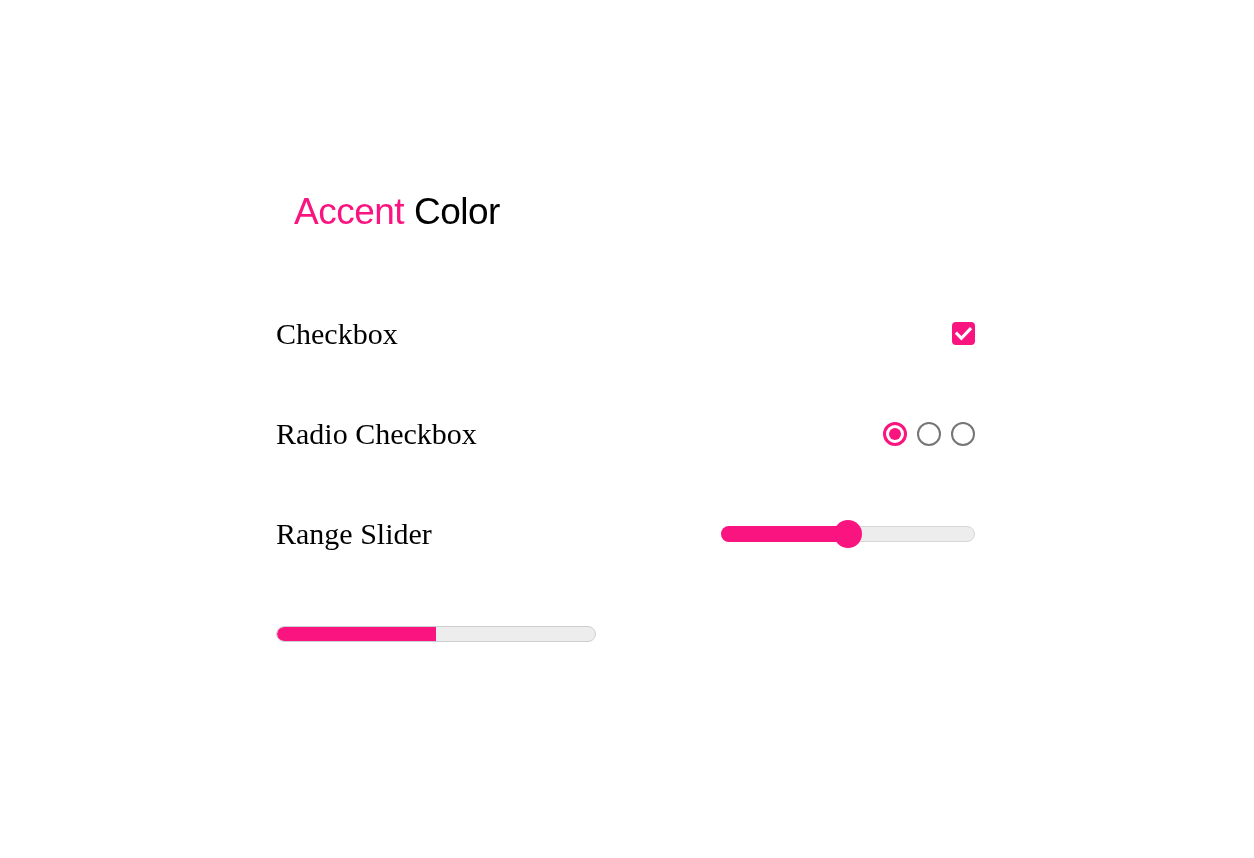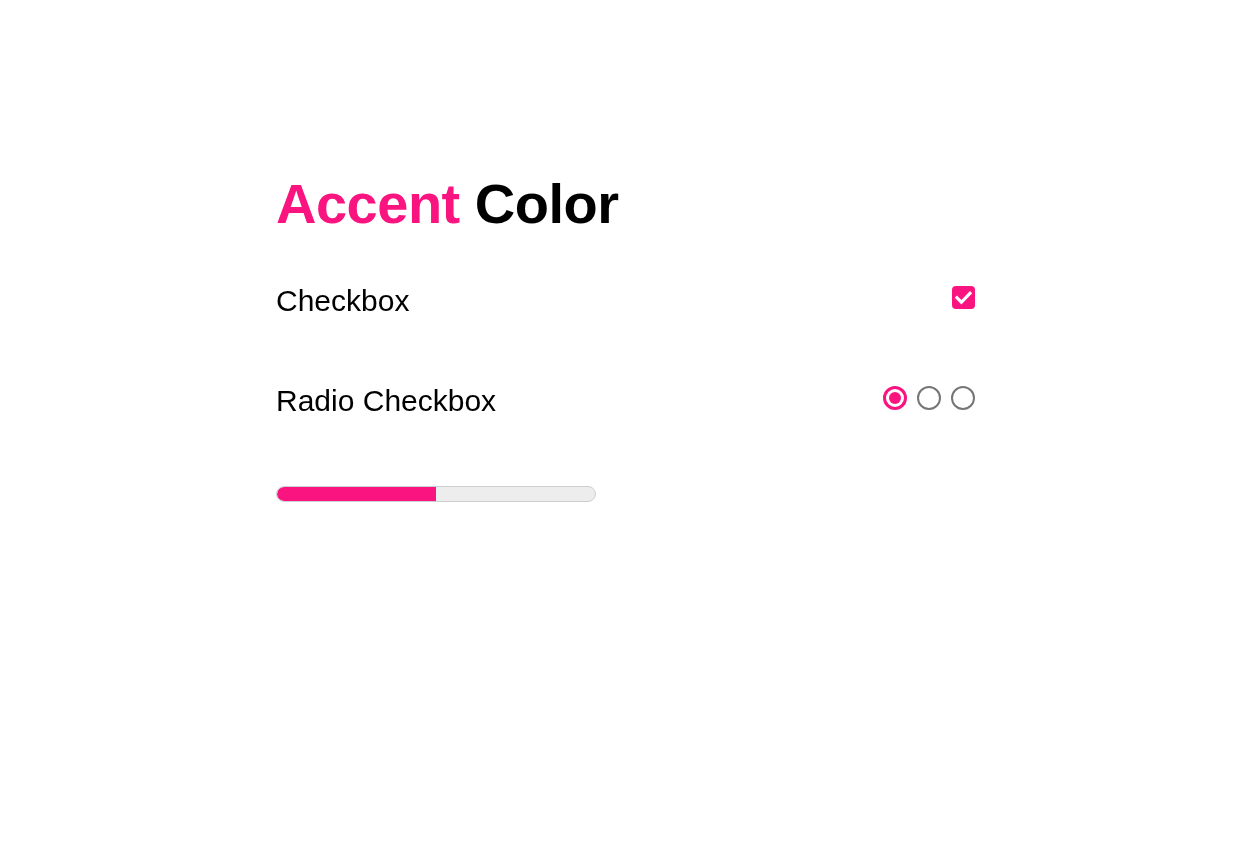--- a/index.html
+++ b/index.html
@@ -23,26 +23,26 @@
 
   .content {
     position: absolute;
     left: 276px;
     top: 175px;
     width: 700px;
   }
 
   
   .title {
-    font-size: 56px;
-    font-weight: bold;
+    font-size: 37px;
+    font-weight: normal;
     line-height: 1.05;
     letter-spacing: -0.5px;
     color: #000000;
-    margin: 0;
+    margin: 18px;
     white-space: nowrap;
   }
   .title .accent-word {
     color: #fa1480;
   }
   .title .plain-word {
     color: #000000;
   }
 
   .subtitle {
@@ -53,23 +53,24 @@
     letter-spacing: 0.1px;
     white-space: nowrap;
   }
 
   
   .rows {
     margin-top: 52px;
   }
   .row {
     display: flex;
-    align-items: flex-start;
+    align-items: center;
     justify-content: space-between;
     height: 100px;
+    font-family: Liberation Serif, serif;
   }
   .row-label {
     font-size: 30px;
     font-weight: normal;
     color: #000000;
     white-space: nowrap;
     line-height: 1;
   }
   .row-control {
     display: flex;
@@ -217,20 +218,30 @@
         <span class="row-label">Radio Checkbox</span>
         <div class="row-control">
           <div class="radio-group">
             <div class="radio checked"></div>
             <div class="radio"></div>
             <div class="radio"></div>
           </div>
         </div>
       </div>
 
+      <div class="row">
+        <span class="row-label">Range Slider</span>
+        <div class="row-control">
+          <div class="range">
+            <div class="range-track"></div>
+            <div class="range-fill" style="width: 127px;"></div>
+            <div class="range-thumb" style="left: 127px;"></div>
+          </div>
+        </div>
+      </div>
 
       <div class="row">
         <div class="row-control">
           <div class="progress">
             <div class="progress-fill" style="width: 50%;"></div>
           </div>
         </div>
       </div>
 
     </div>

